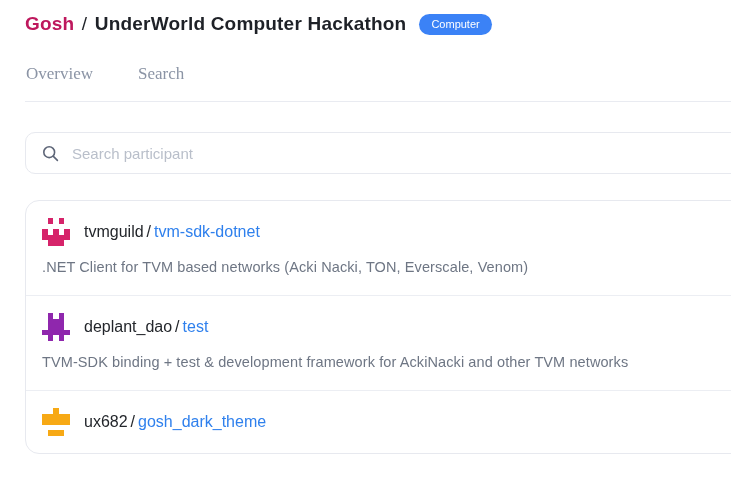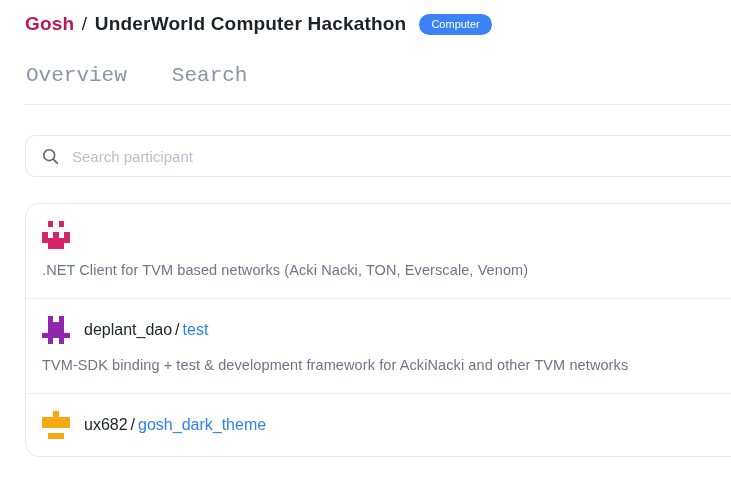--- a/index.html
+++ b/index.html
@@ -14,21 +14,21 @@
   .title .sep { font-weight: 400; margin: 0 2px; }
   .badge {
     background: #3b82f6; color: #ffffff; font-size: 11px; font-weight: 500;
     padding: 5px 12px 5px; border-radius: 999px; line-height: 1; white-space: nowrap;
   }
 
   
   .tabs { margin-top: 29px; display: flex; gap: 43px; border-bottom: 1px solid #e9ebf1; width: 746px; }
   .tab {
     position: relative; background: none; border: none; cursor: pointer;
-    font-family: Liberation Mono, monospace; font-size: 21px; color: #8b94a5; padding: 0 1px 17px;
+    font-family: Liberation Serif, serif; font-size: 17px; color: #8b94a5; padding: 0 1px 17px;
   }
   .tab.active { color: #23262c; font-weight: 500; }
   .tab.active::after {
     content: ""; position: absolute; left: 0; right: 0; bottom: -2px;
     height: 4px; background: #15171b;
   }
 
   
   .search {
     margin-top: 30px; width: 746px; height: 42px;
@@ -101,20 +101,21 @@
             <div style="background: rgb(214, 36, 106);"></div>
             <div style="background: rgb(214, 36, 106);"></div>
             <div style="background: rgb(214, 36, 106);"></div>
             <div style="background: rgb(214, 36, 106);"></div>
             <div></div>
             <div style="background: rgb(214, 36, 106);"></div>
             <div style="background: rgb(214, 36, 106);"></div>
             <div style="background: rgb(214, 36, 106);"></div>
             <div></div>
           </div>
+          <div class="names"><span class="owner">tvmguild</span><span class="slash">/</span><a class="repo">tvm-sdk-dotnet</a></div>
         </div>
         <p class="desc">.NET Client for TVM based networks (Acki Nacki, TON, Everscale, Venom)</p>
       </div>
       <div class="row">
         <div class="row-head">
           <div class="identicon">
             <div></div>
             <div style="background: rgb(143, 39, 173);"></div>
             <div></div>
             <div style="background: rgb(143, 39, 173);"></div>

